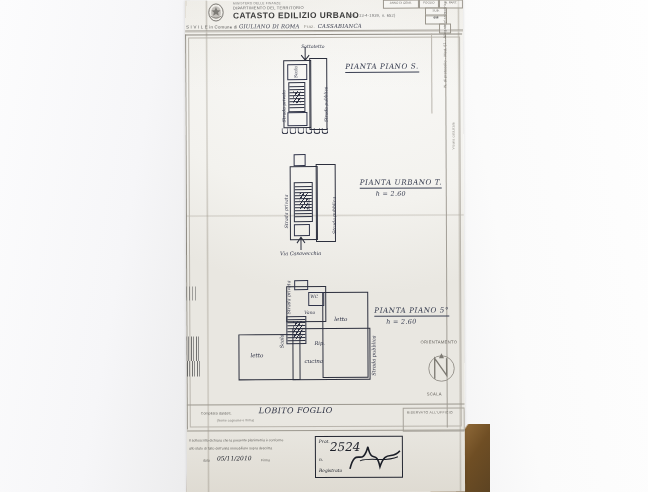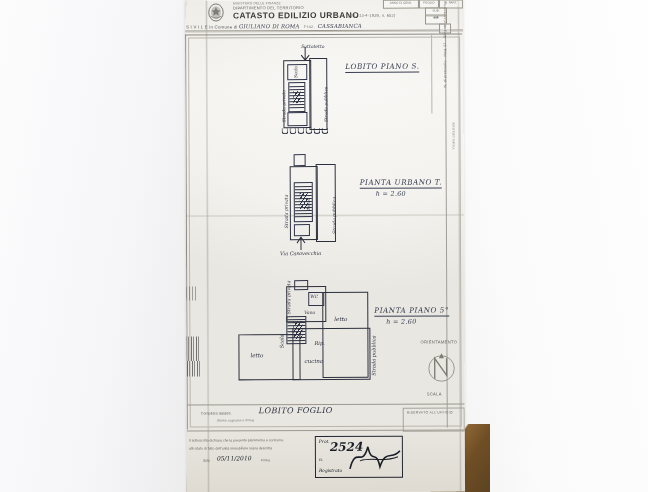--- a/index.html
+++ b/index.html
@@ -221,21 +221,21 @@
       <svg style="position:absolute;left:22px;top:2px;width:24px;height:16px;">
         <path d="M12 1 L12 13 M8 9 L12 14 L16 9" fill="none" stroke="#2c2f3d" stroke-width="1"></path>
       </svg>
       <div class="rlabel" style="left:30px;top:0px;font-size:4.6px;">Sottotetto</div>
       <div class="rlabel vlabel" style="left:22px;top:34px;font-size:4.4px;">Scala</div>
       <div class="rlabel vlabel" style="left:10px;top:78px;font-size:4.4px;color:#3a3e50;">Strada privata</div>
       <div class="rlabel vlabel" style="left:52px;top:78px;font-size:4.4px;color:#3a3e50;">Strada pubblica</div>
     </div>
 
     <div class="plabel" style="left:160px;top:62px;">
-      <span class="ul">LOBITO PIANO S.</span>
+      <span class="ul">PIANTA PIANO S.</span>
     </div>
 
     <div class="plan" style="left:90px;top:152px;width:78px;height:106px;">
       <div class="wbox" style="left:14px;top:14px;width:26px;height:72px;"></div>
       <div class="wbox" style="left:40px;top:12px;width:18px;height:76px;"></div>
       <div class="wbox-thin" style="left:18px;top:2px;width:10px;height:10px;"></div>
       <div class="stair" style="left:18px;top:30px;width:17px;height:38px;">
         <div class="tread" style="top:3px"></div>
           <div class="tread" style="top:6px"></div>
         <div class="tread" style="top:9px"></div>
@@ -327,21 +327,21 @@
       <div class="fl" style="left:2px;top:14px;">allo stato di fatto dell'unità immobiliare sopra descritta</div>
 
       <div class="fl" style="left:16px;top:26px;">data</div>
       <div class="scrawl" style="left:30px;top:22px;font-size:6px;">05/11/2010</div>
       <div class="fl" style="left:74px;top:26px;">Firma</div>
 
       <div class="stampbox">
         <div class="stamp-tx" style="left:3px;top:2px;">Prot.</div>
         <div class="stamp-tx" style="left:3px;top:20px;">n.</div>
         <div class="stamp-tx" style="left:3px;top:31px;">Registrato</div>
-        <div class="scrawl" style="left:14px;top:3px;font-size:12px;font-weight:bold;">2524</div>
+        <div class="scrawl" style="left:14px;top:3px;font-size:12px;font-weight:normal;">2524</div>
         <svg style="position:absolute;left:30px;top:2px;width:56px;height:36px;">
           <path d="M4 30 C10 6, 16 30, 22 8 C26 26, 30 10, 34 28 C40 10, 46 22, 54 12" fill="none" stroke="#1b1e27" stroke-width="1.6"></path>
           <path d="M14 22 C26 18, 38 24, 52 18" fill="none" stroke="#1b1e27" stroke-width="1"></path>
         </svg>
       </div>
     </div>
 
   </div>
 </div>
 

